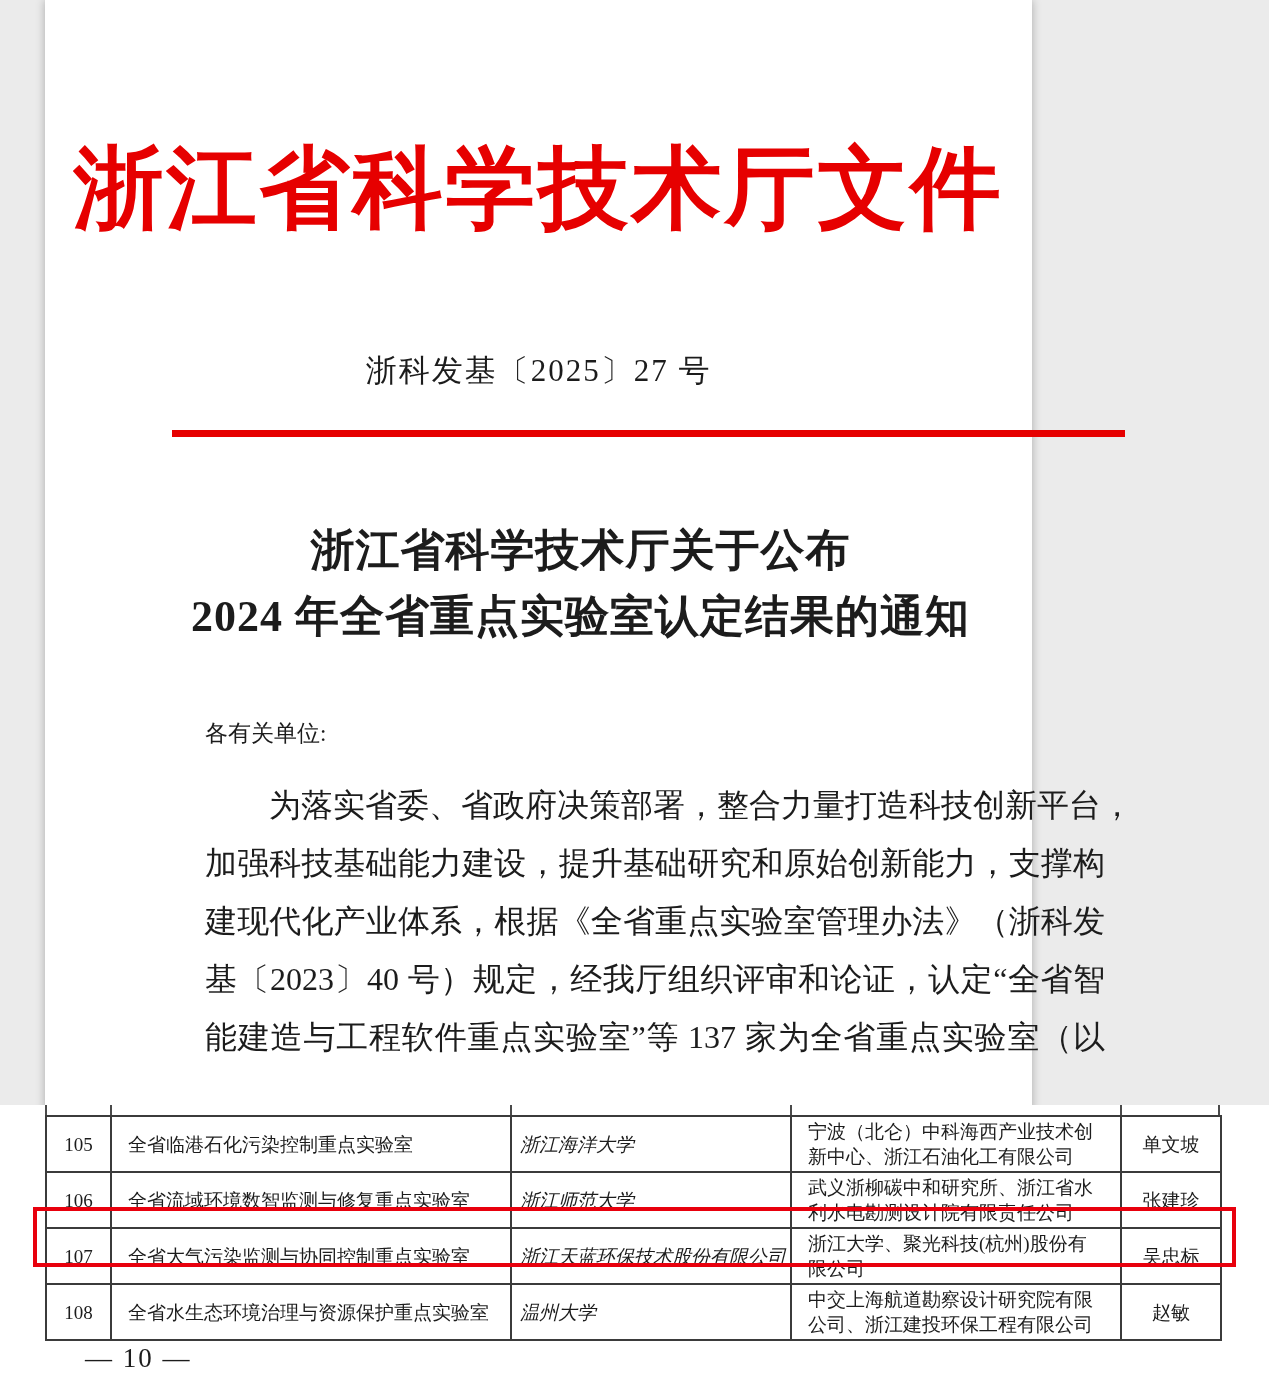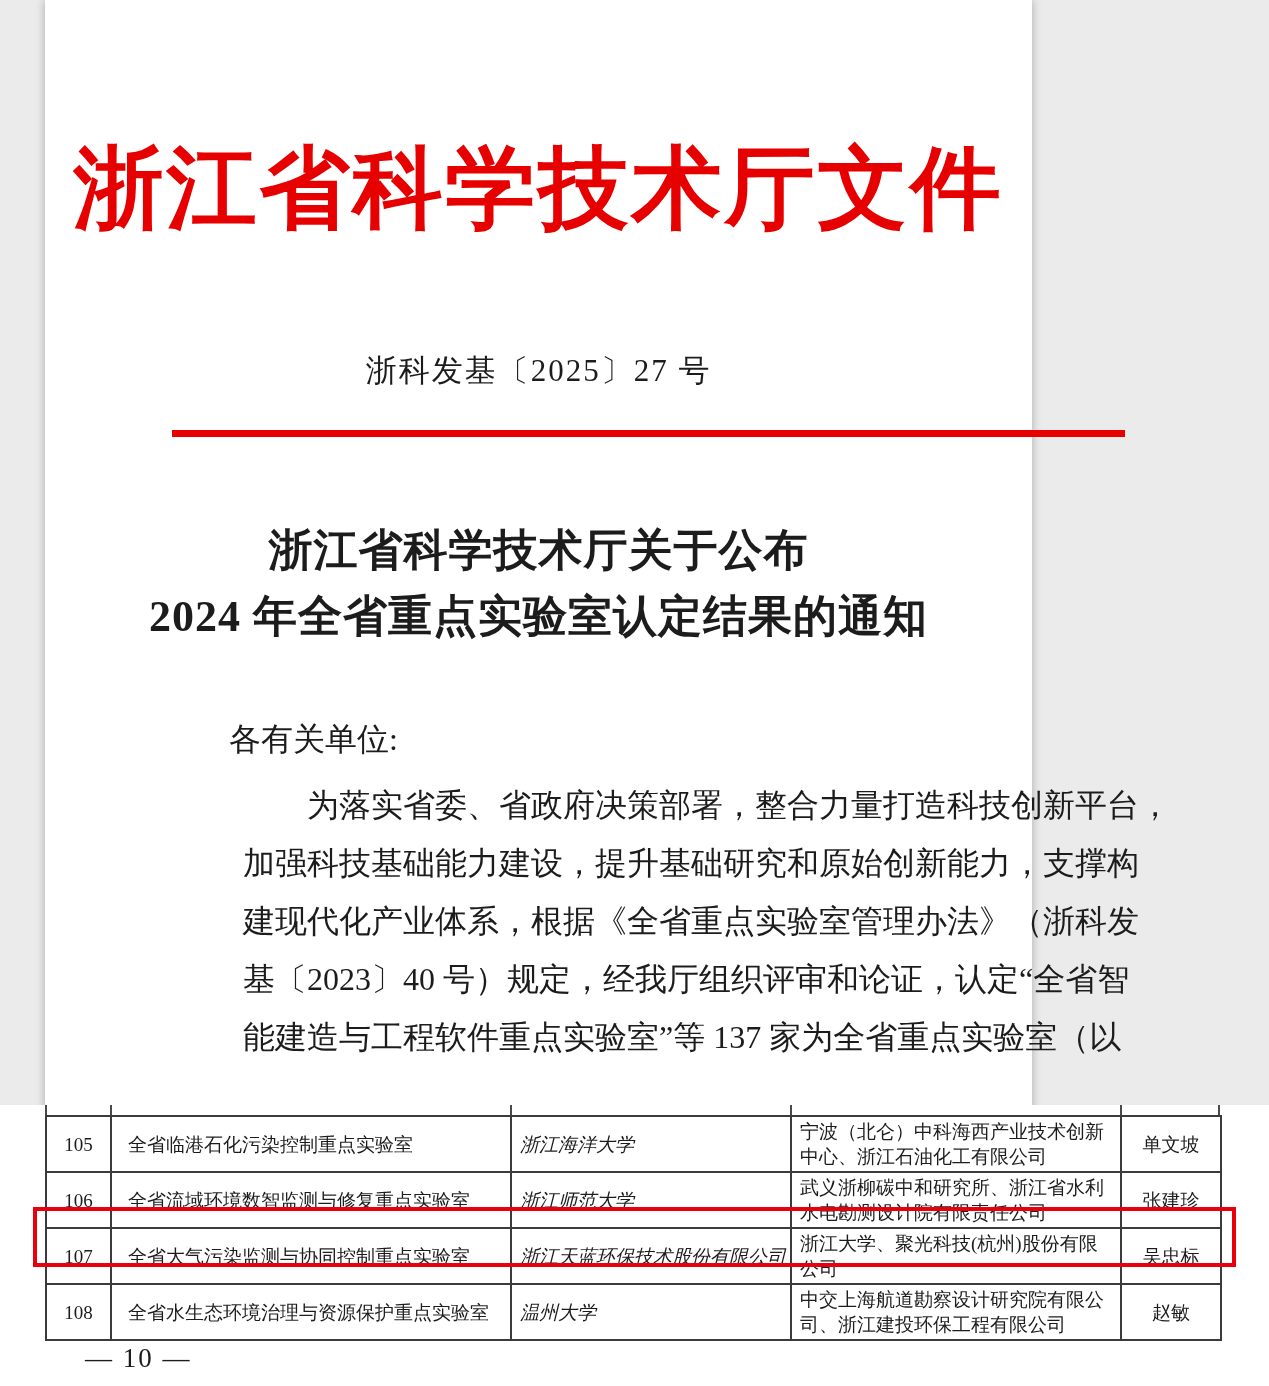--- a/index.html
+++ b/index.html
@@ -58,41 +58,40 @@
   .notice-title {
     position: absolute;
     top: 518px;
     left: 0;
     width: 100%;
     text-align: center;
     font-weight: bold;
     font-size: 44px;
     line-height: 66px;
     letter-spacing: 1px;
+    padding-left: 42px;
   }
   .salutation {
     position: absolute;
     left: 160px;
     top: 718px;
-    font-size: 32px;
-    margin-left: 24px;
+    font-size: 23px;
   }
   .body-text {
     position: absolute;
     left: 160px;
     top: 776px;
     width: 900px;
     font-size: 32px;
     line-height: 58px;
   }
   .body-text .line {
     text-align: justify;
     text-align-last: justify;
     white-space: nowrap;
-    margin-left: 38px;
   }
   .body-text .line.indent { text-indent: 2em; }
   .body-text .line.last {
     text-align-last: left;
     white-space: normal;
   }
 
   
   .bottom-sheet {
     position: absolute;
@@ -125,21 +124,21 @@
     vertical-align: middle;
     overflow: hidden;
   }
   table.results tr:nth-child(1) { height: 52px; }
   table.results tr:nth-child(2) { height: 46px; }
   table.results tr:nth-child(3) { height: 49px; }
   table.results tr:nth-child(4) { height: 50px; }
   td.cell-num      { text-align: center; }
   td.cell-lab      { padding: 2px 16px; white-space: nowrap; }
   td.cell-institution { padding: 2px 8px; white-space: nowrap; font-style: italic; }
-  td.cell-partners { padding: 2px 8px; }
+  td.cell-partners { padding: 2px 16px; }
   td.cell-director { text-align: center; }
 
   .highlight-box {
     position: absolute;
     left: 33px;
     top: 102px;
     width: 1203px;
     height: 60px;
     border: 4px solid #e8000d;
     box-sizing: border-box;

